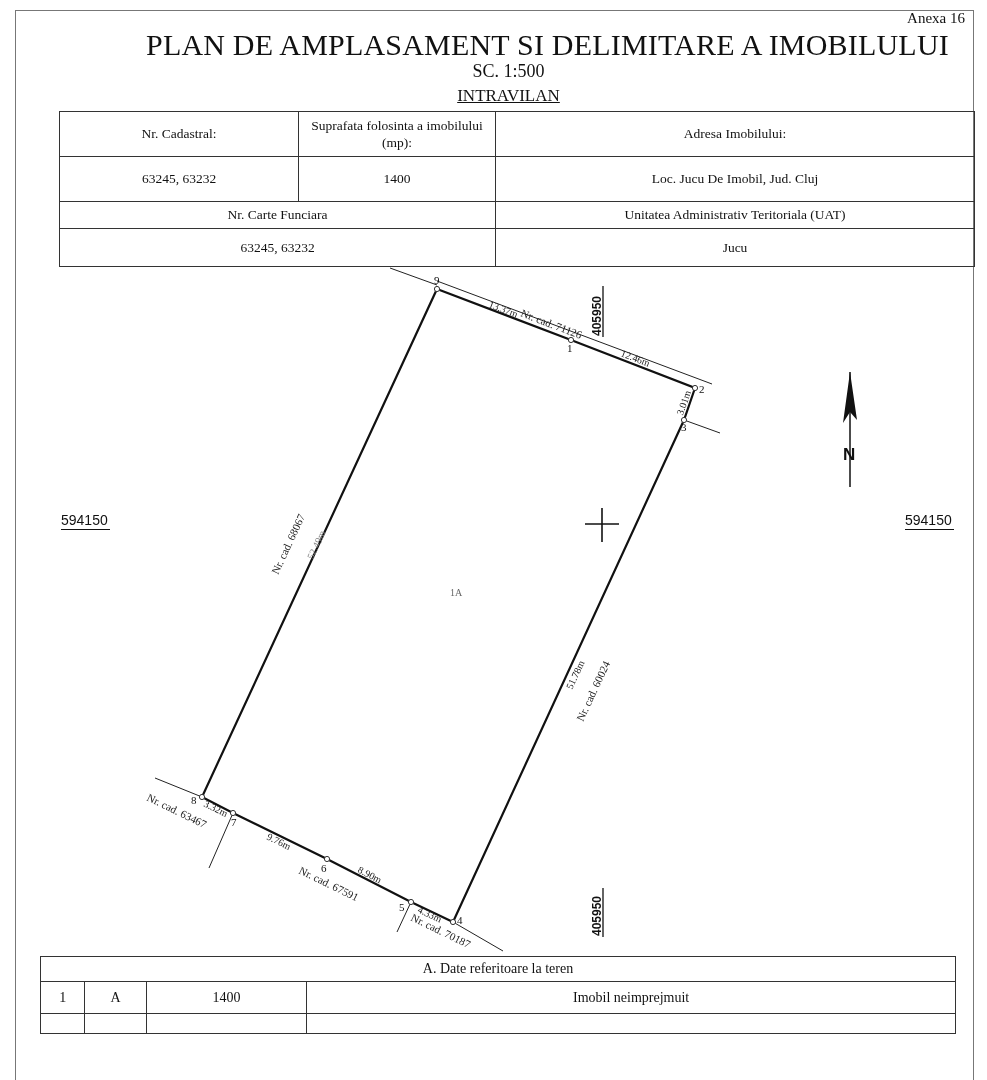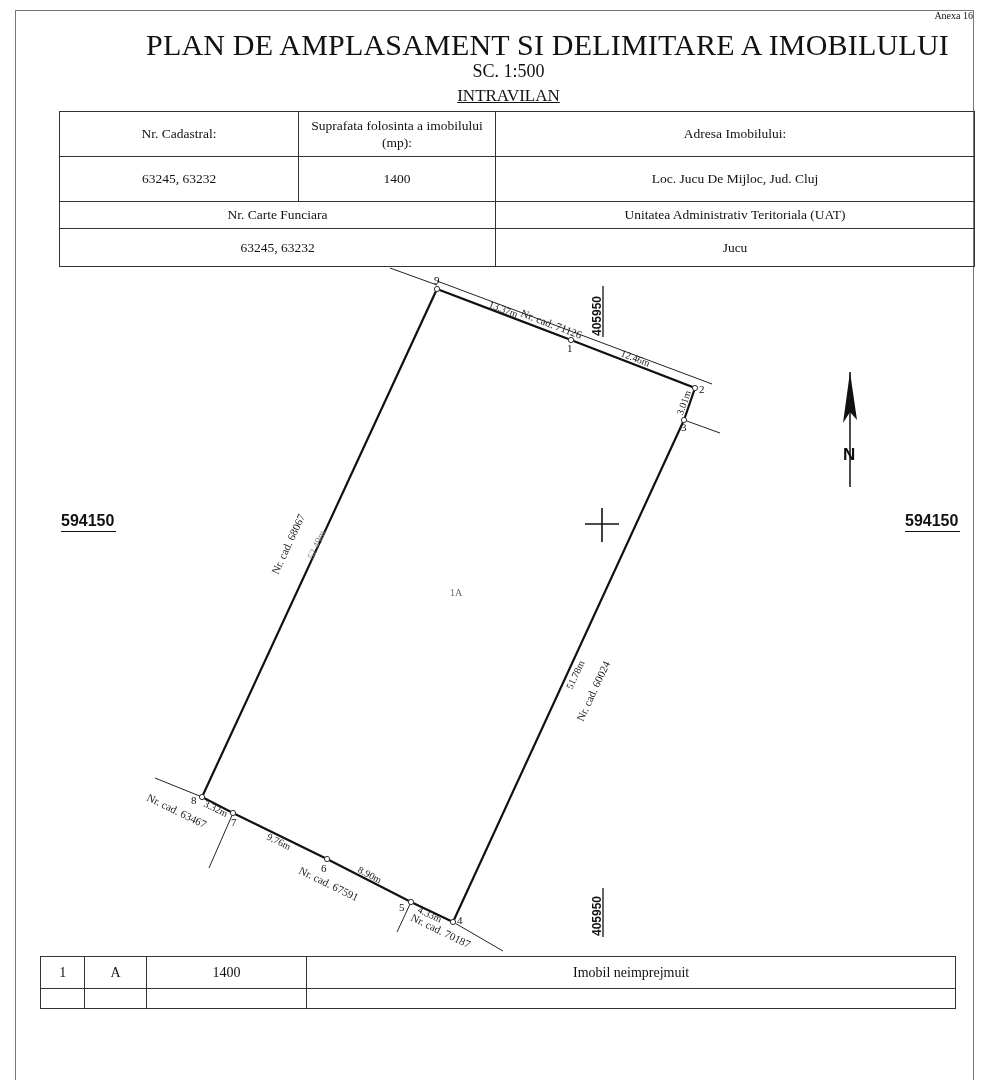--- a/index.html
+++ b/index.html
@@ -1,33 +1,33 @@
 <!DOCTYPE html>
 <html><head>
 <meta charset="utf-8">
 <style>
   html, body { margin: 0; padding: 0; background: #ffffff; }
   body { width: 987px; height: 1080px; position: relative; overflow: hidden; font-family: "Liberation Serif", serif; color: #111; }
   .frame { position: absolute; left: 15px; top: 10px; width: 959px; height: 1080px; border-left: 1px solid #777; border-top: 1px solid #777; border-right: 1px solid #777; box-sizing: border-box; }
-  .anexa { position: absolute; right: 14px; top: 10px; font-size: 10px; }
+  .anexa { position: absolute; right: 22px; top: 10px; font-size: 15px; }
   .title { position: absolute; left: 0; width: 100%; top: 28px; text-align: center; font-size: 30px; letter-spacing: 0.2px; padding-left: 108px; box-sizing: border-box; }
   .scale { position: absolute; left: 0; width: 100%; top: 61px; text-align: center; font-size: 18px; padding-left: 30px; box-sizing: border-box; }
   .zone { position: absolute; left: 0; width: 100%; top: 86px; text-align: center; font-size: 17px; padding-left: 30px; box-sizing: border-box; text-decoration: underline; }
 
   table { border-collapse: collapse; position: absolute; }
   td { border: 1px solid #333; text-align: center; font-size: 13.5px; padding: 0; }
   .top-table { left: 59px; top: 111px; width: 916px; }
   .top-table td { height: auto; }
   .sans { font-family: "Liberation Sans", sans-serif; font-size: 13px; }
 
   .bottom-table { left: 40px; top: 956px; width: 916px; }
   .bottom-table td { font-size: 14px; }
 
   svg.plan { position: absolute; left: 0; top: 0; }
-  .coord { font-family: "Liberation Sans", sans-serif; font-weight: bold; font-size: 16px; position: absolute; border-bottom: 1.5px solid #111; padding: 0 2px 1px 0; }
+  .coord { font-family: "Liberation Sans", sans-serif; font-weight: normal; font-size: 14px; position: absolute; border-bottom: 1.5px solid #111; padding: 0 2px 1px 0; }
 </style>
 </head>
 <body>
 
 <div class="frame"></div>
 
 <div class="anexa">Anexa 16</div>
 <div class="title">PLAN DE AMPLASAMENT SI DELIMITARE A IMOBILULUI</div>
 <div class="scale">SC. 1:500</div>
 <div class="zone">INTRAVILAN</div>
@@ -35,21 +35,21 @@
 <table class="top-table">
   <tbody>
       <tr style="height:45px">
     <td style="width:238px">Nr. Cadastral:</td>
     <td style="width:196px; line-height:17px">Suprafata folosinta a imobilului (mp):</td>
     <td>Adresa Imobilului:</td>
   </tr>
   <tr style="height:45px">
     <td>63245, 63232</td>
     <td>1400</td>
-    <td>Loc. Jucu De Mijloc, Jud. Cluj</td>
+    <td>Loc. Jucu De Imobil, Jud. Cluj</td>
   </tr>
   <tr style="height:27px">
     <td colspan="2">Nr. Carte Funciara</td>
     <td>Unitatea Administrativ Teritoriala (UAT)</td>
   </tr>
   <tr style="height:38px">
     <td colspan="2">63245, 63232</td>
     <td>Jucu</td>
   </tr>
 </tbody>
@@ -133,20 +133,23 @@
     <text transform="translate(601,936) rotate(-90)">405950</text>
     <line x1="603" y1="888" x2="603" y2="937" stroke="#111" stroke-width="1.3"></line>
   </g>
 </svg>
 
 <div class="coord" style="left:61px; top:512px;">594150</div>
 <div class="coord" style="left:905px; top:512px;">594150</div>
 
 <table class="bottom-table">
   <tbody>
+      <tr style="height:25px">
+    <td colspan="4">A. Date referitoare la teren</td>
+  </tr>
   <tr style="height:32px">
     <td>1</td>
     <td>A</td>
     <td>1400</td>
     <td>Imobil neimprejmuit</td>
   </tr>
   <tr style="height:20px">
     <td></td>
         <td></td>
         <td></td>

